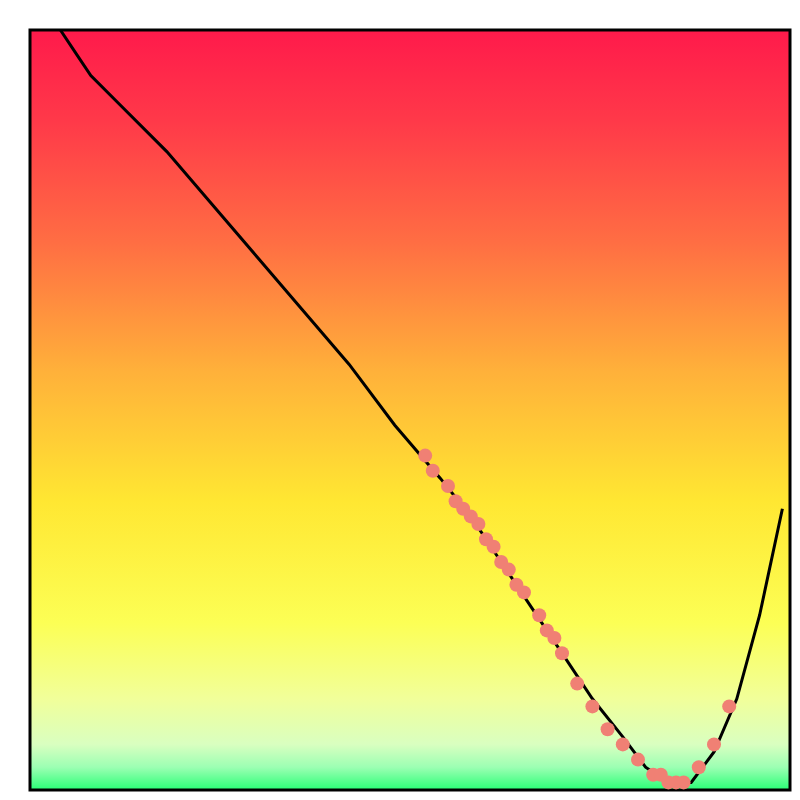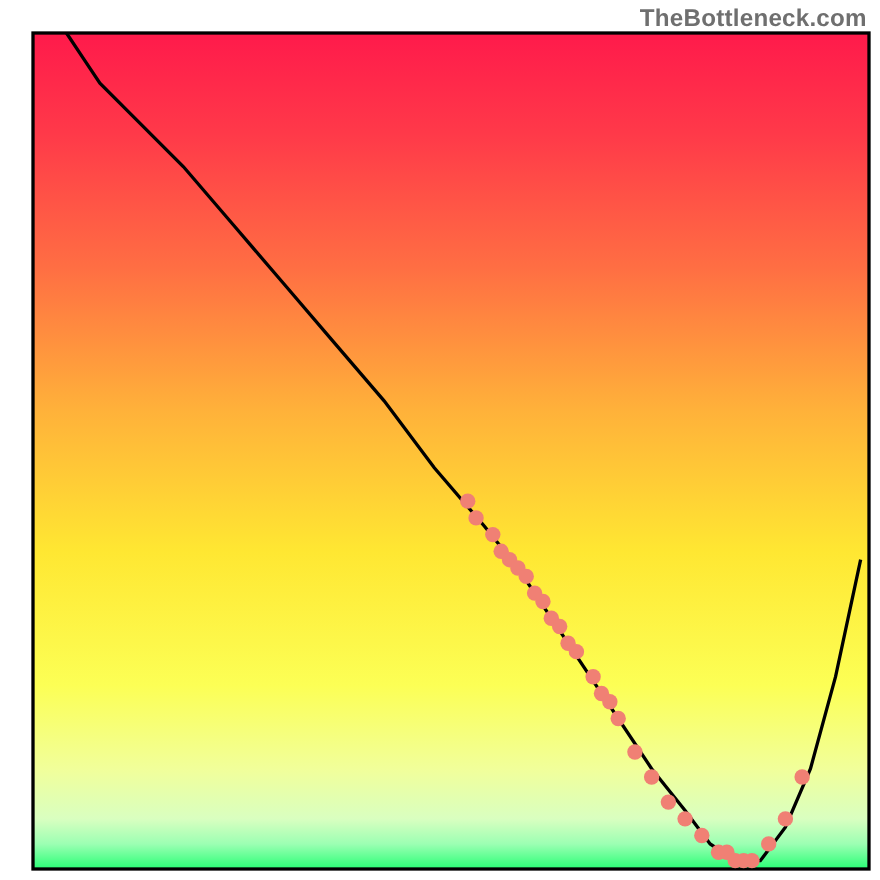--- a/index.html
+++ b/index.html
@@ -28,21 +28,20 @@
   svg {
     position: absolute;
     top: 0;
     left: 0;
   }
 </style>
 </head>
 <body>
 
 <div class="chart-wrap">
-  <div class="watermark">TheBottleneck.com</div>
   <svg id="chart-svg" width="800" height="800" viewBox="0 0 800 800">
     <defs>
       <linearGradient id="bg-grad" x1="0" y1="0" x2="0" y2="1">
           <stop offset="0%" stop-color="#ff1a4b"></stop>
           <stop offset="12%" stop-color="#ff3949"></stop>
           <stop offset="28%" stop-color="#ff6e43"></stop>
           <stop offset="45%" stop-color="#ffb13a"></stop>
           <stop offset="62%" stop-color="#ffe732"></stop>
           <stop offset="78%" stop-color="#fcff55"></stop>
           <stop offset="88%" stop-color="#f1ff9a"></stop>

